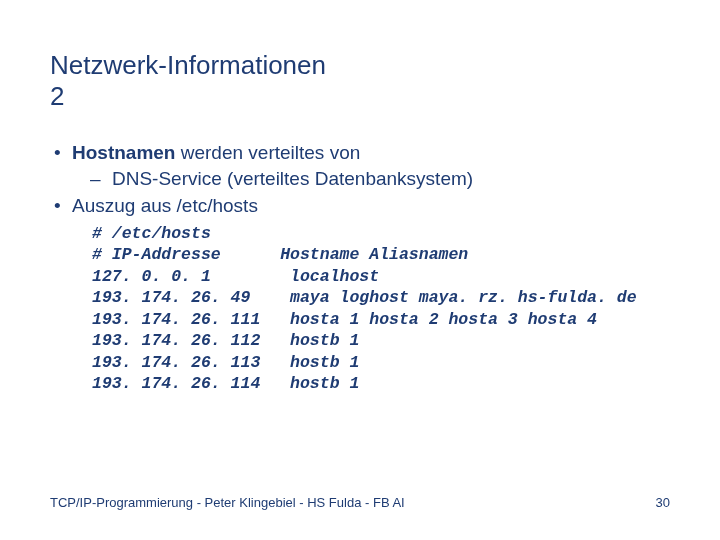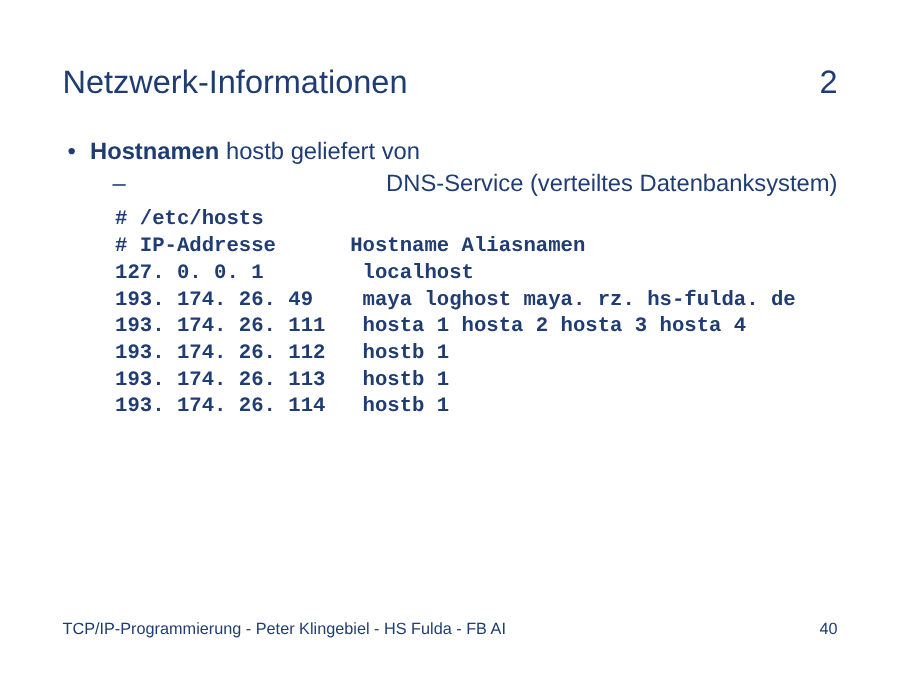--- a/index.html
+++ b/index.html
@@ -14,20 +14,21 @@
     .slide {
       padding: 50px 50px 30px 50px;
       height: 100%;
       position: relative;
     }
     .header {
       display: flex;
       justify-content: space-between;
       align-items: baseline;
       margin-bottom: 28px;
+      flex-direction: column;
     }
     .title {
       font-size: 26px;
       font-weight: 400;
       color: #1f3c73;
     }
     .slide-number-top {
       font-size: 26px;
       font-weight: 400;
       color: #1f3c73;
@@ -54,21 +55,20 @@
       color: #1f3c73;
     }
     ul.inner {
       list-style: none;
       padding-left: 18px;
     }
     ul.inner > li {
       position: relative;
       padding-left: 22px;
       margin-bottom: 2px;
-      text-align: right;
     }
     ul.inner > li::before {
       content: "–";
       position: absolute;
       left: 0;
       top: 0;
       color: #1f3c73;
     }
     .bold {
       font-weight: 700;
@@ -76,20 +76,21 @@
     }
     .code-block {
       font-family: "Courier New", Courier, monospace;
       font-size: 16.5px;
       font-weight: 700;
       color: #1f3c73;
       white-space: pre;
       margin-left: 42px;
       margin-top: 4px;
       line-height: 1.3;
+      font-style: italic;
     }
     .footer {
       position: absolute;
       bottom: 30px;
       left: 50px;
       right: 50px;
       display: flex;
       justify-content: space-between;
       align-items: baseline;
       font-size: 13px;
@@ -102,33 +103,34 @@
 
 <div class="slide">
   <div class="header">
     <div class="title">Netzwerk-Informationen</div>
     <div class="slide-number-top">2</div>
   </div>
 
   <div class="content">
     <ul class="outer">
       <li>
-        <span class="bold">Hostnamen</span><span> hostb geliefert von</span>
+        <span class="bold">Hostnamen</span><span> werden verteiltes von</span>
         <ul class="inner">
           <li>DNS-Service (verteiltes Datenbanksystem)</li>
         </ul>
       </li>
+      <li>Auszug aus /etc/hosts</li>
     </ul>
     <div class="code-block"># /etc/hosts
 # IP-Addresse      Hostname Aliasnamen
 127. 0. 0. 1        localhost
 193. 174. 26. 49    maya loghost maya. rz. hs-fulda. de
 193. 174. 26. 111   hosta 1 hosta 2 hosta 3 hosta 4
 193. 174. 26. 112   hostb 1
 193. 174. 26. 113   hostb 1
 193. 174. 26. 114   hostb 1</div>
   </div>
 
   <div class="footer">
     <div>TCP/IP-Programmierung - Peter Klingebiel - HS Fulda - FB AI</div>
-    <div>40</div>
+    <div>30</div>
   </div>
 </div>
 
 </body></html>

